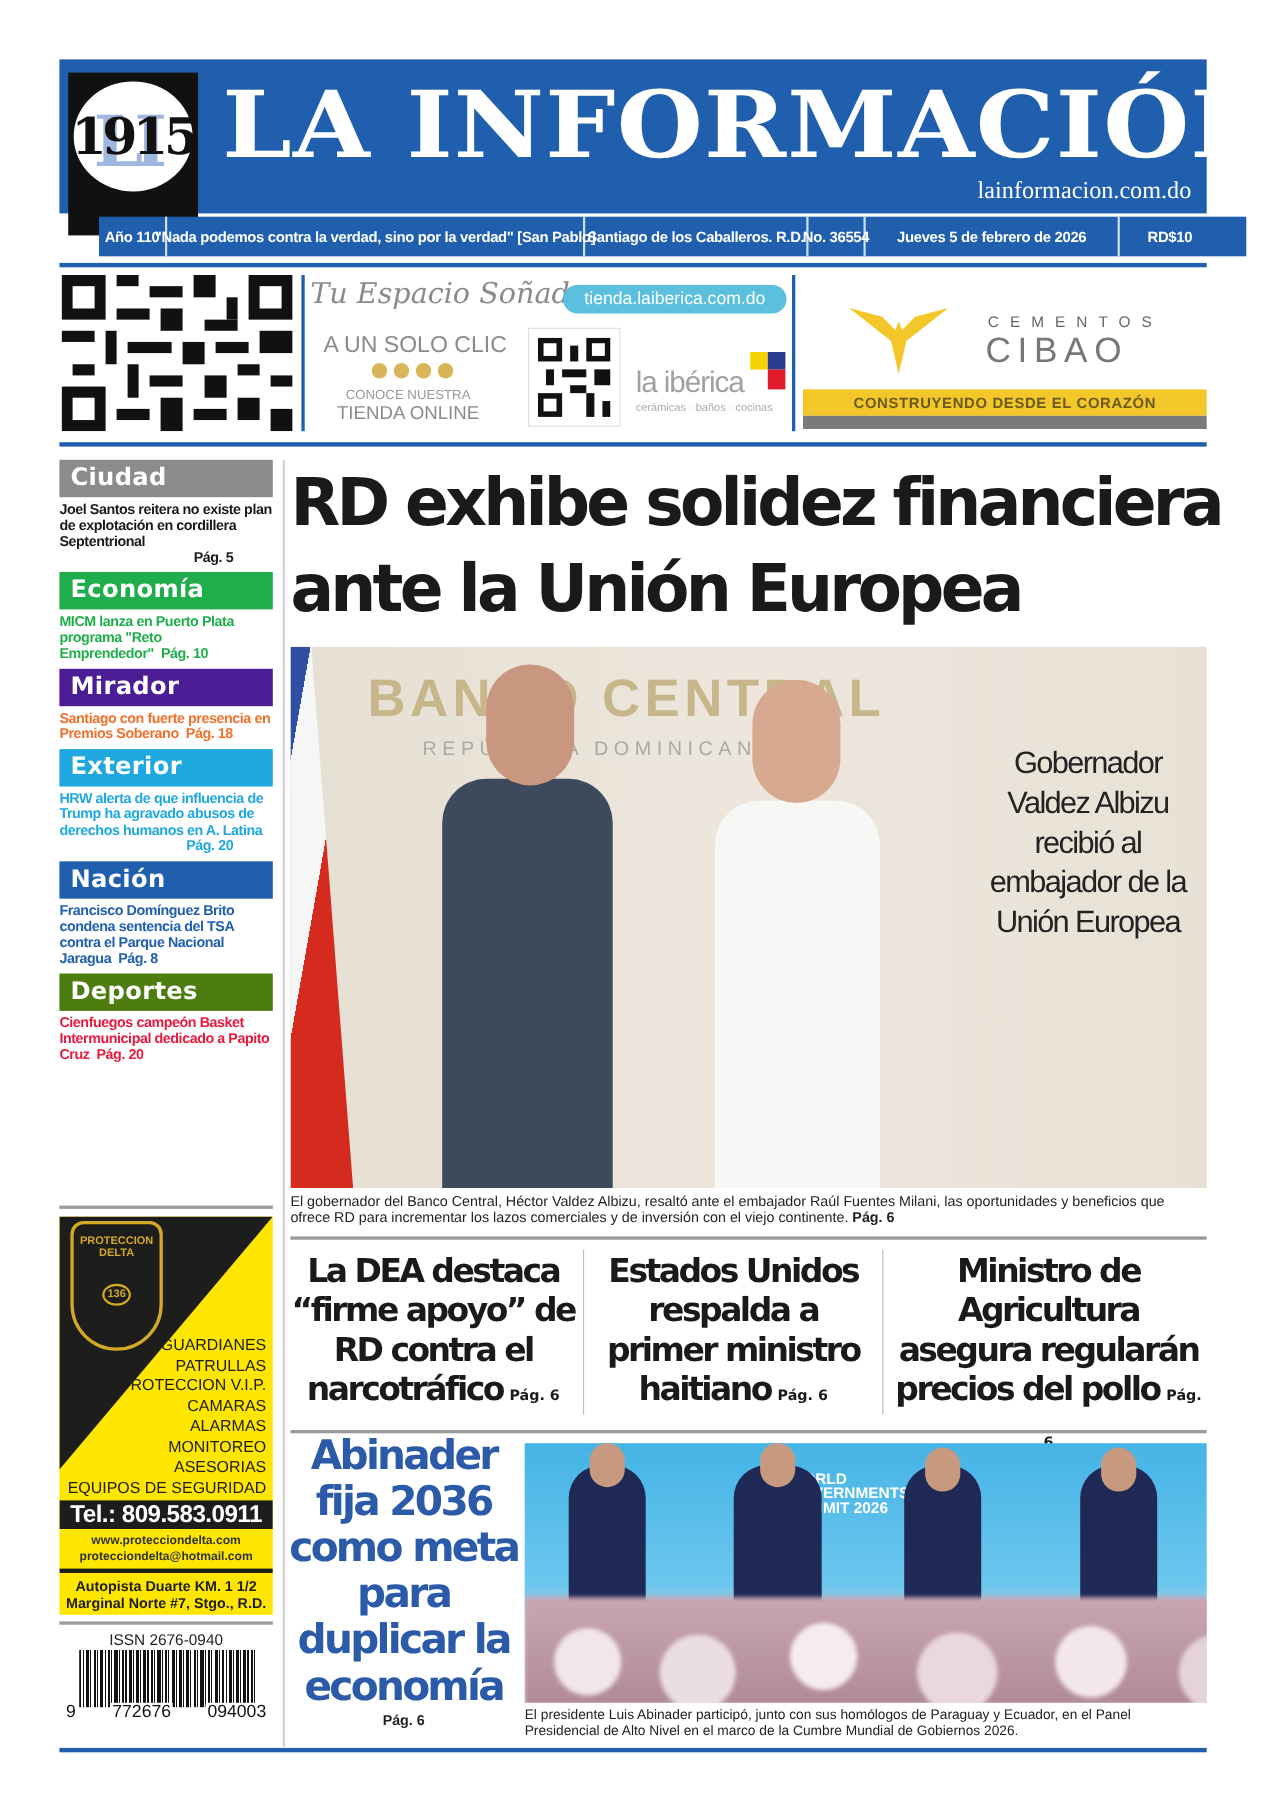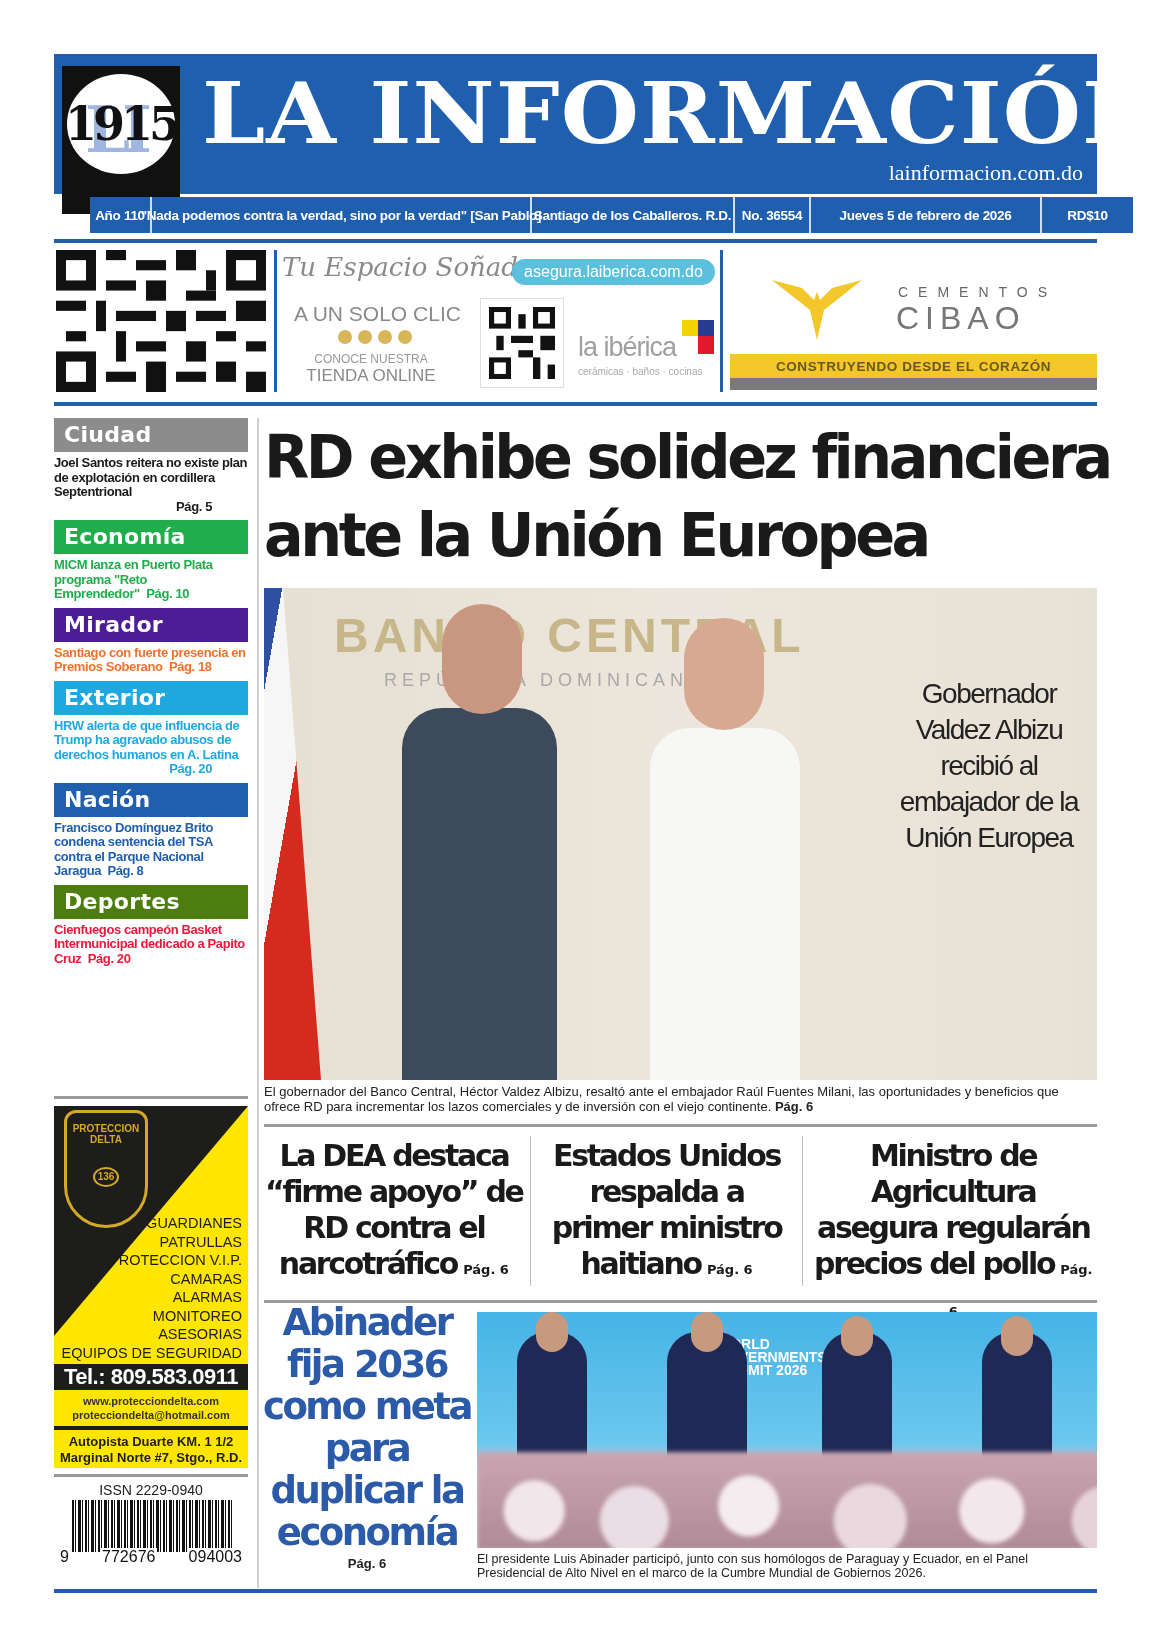--- a/index.html
+++ b/index.html
@@ -111,21 +111,21 @@
     </div>
   </div>
   <div class="abs paper-title">LA INFORMACIÓN</div>
   <div class="abs paper-url">lainformacion.com.do</div>
 </div>
 
 <div class="abs infobar">
   <div class="cell" style="width:62px">Año 110</div>
   <div class="cell" style="width:380px">"Nada podemos contra la verdad, sino por la verdad"  [San Pablo]</div>
   <div class="cell" style="width:203px">Santiago de los Caballeros. R.D.</div>
-  <div class="cell" style="width:76px">No. 36554</div>
+  <div class="cell" style="width:52px">No. 36554</div>
   <div class="cell" style="width:231px">Jueves  5 de febrero de 2026</div>
   <div class="cell" style="width:91px">RD$10</div>
 </div>
 <div class="abs rule-blue" style="left:54px; top:239px; width:1043px;"></div>
 
 <div class="abs qr">
   <svg width="210" height="142" viewBox="0 0 21 14" preserveAspectRatio="none">
     <rect width="21" height="14" fill="#fff"></rect>
     <g fill="#111">
       <rect x="0" y="0" width="4" height="4"></rect>
@@ -167,21 +167,21 @@
   <div class="abs script">Tu Espacio Soñado</div>
   <div class="abs solo-clic">A UN SOLO CLIC</div>
   <div class="abs dots">
       <span></span>
       <span></span>
       <span></span>
       <span></span>
     </div>
   <div class="abs conoce">CONOCE NUESTRA</div>
   <div class="abs tienda">TIENDA ONLINE</div>
-  <div class="abs url-pill">asegura.laiberica.com.do</div>
+  <div class="abs url-pill">tienda.laiberica.com.do</div>
   <div class="abs qr-small">
     <svg width="66" height="72" viewBox="0 0 9 10" preserveAspectRatio="none">
       <g fill="#111">
         <rect x="0" y="0" width="3" height="3"></rect>
           <rect x="0.7" y="0.7" width="1.6" height="1.6" fill="#fff"></rect>
         <rect x="6" y="0" width="3" height="3"></rect>
           <rect x="6.7" y="0.7" width="1.6" height="1.6" fill="#fff"></rect>
         <rect x="0" y="7" width="3" height="3"></rect>
           <rect x="0.7" y="7.7" width="1.6" height="1.6" fill="#fff"></rect>
         <rect x="4" y="1" width="1" height="2"></rect>
@@ -278,21 +278,21 @@
     <div>protecciondelta@hotmail.com</div>
   </div>
   <div class="abs delta-bar"></div>
   <div class="abs address">
     <div>Autopista Duarte KM. 1 1/2</div>
     <div>Marginal Norte #7, Stgo., R.D.</div>
   </div>
 </div>
 <div class="abs greyrule" style="left:54px; top:1474px; width:194px;"></div>
 
-<div class="abs issn">ISSN 2229-0940</div>
+<div class="abs issn">ISSN 2676-0940</div>
 <div class="abs barcode"></div>
 <div class="abs barcode-num">
   <span>9</span>
   <span>772676</span>
   <span>094003</span>
 </div>
 
 <div class="abs colsep"></div>
 
 <div class="abs headline">

